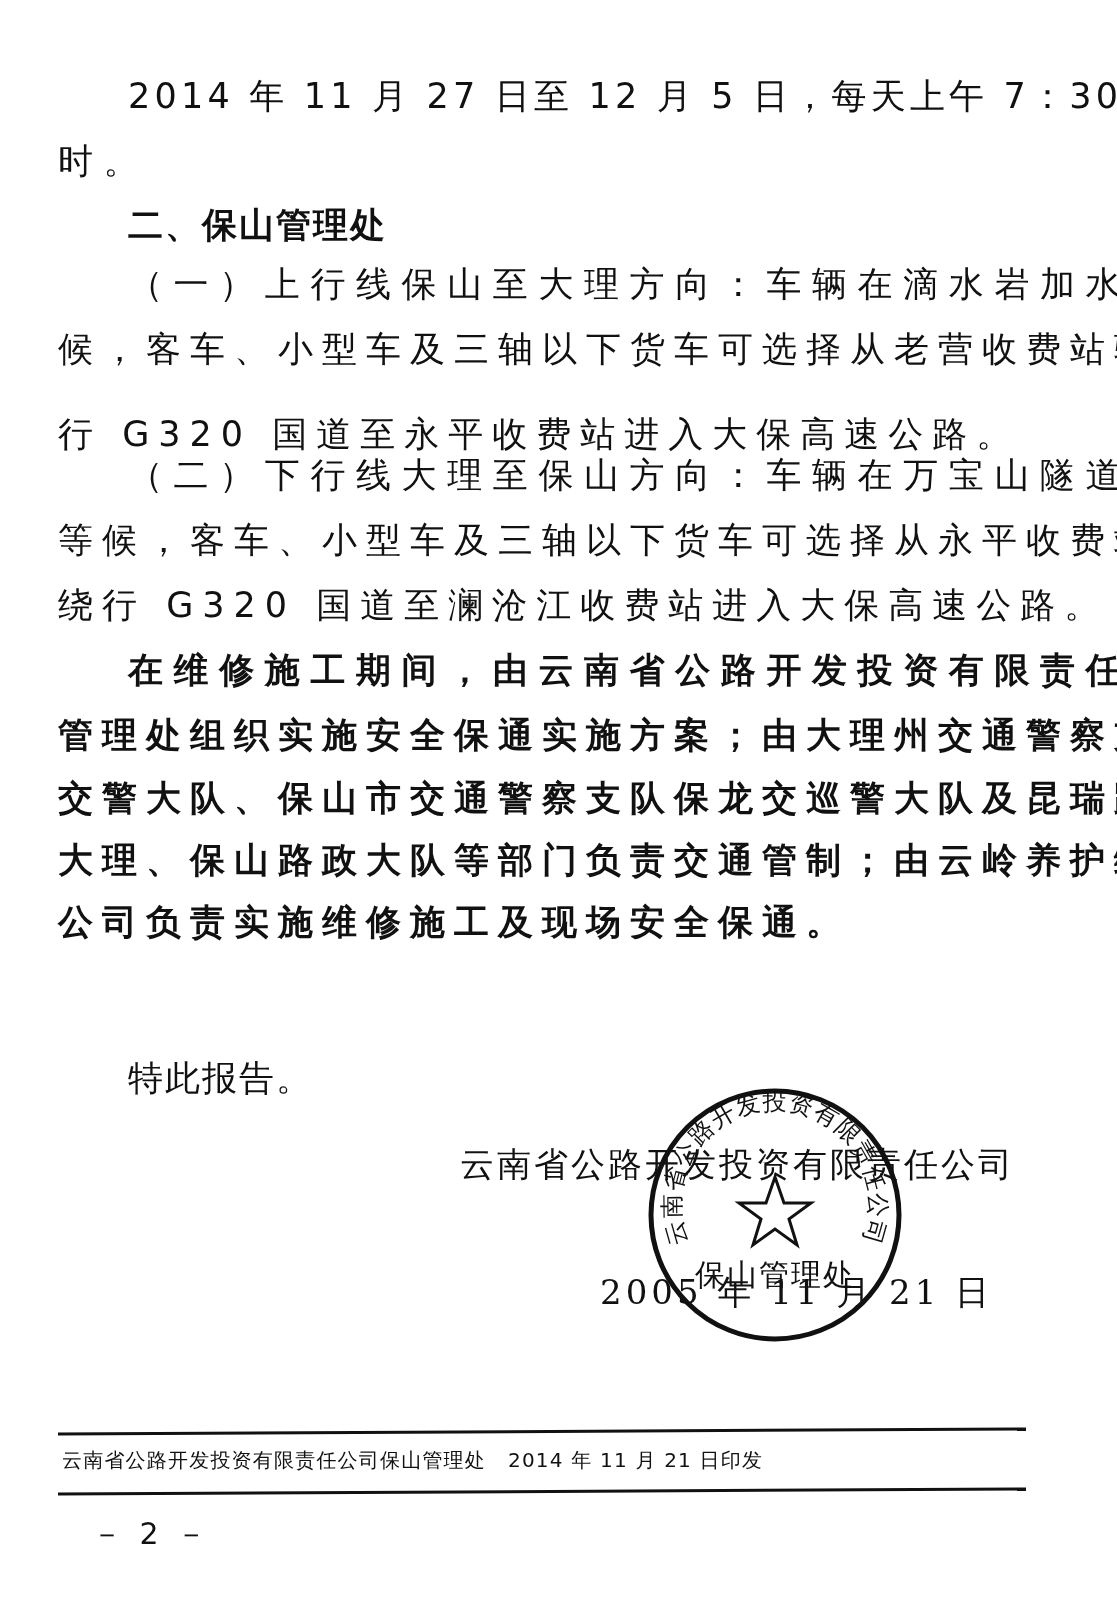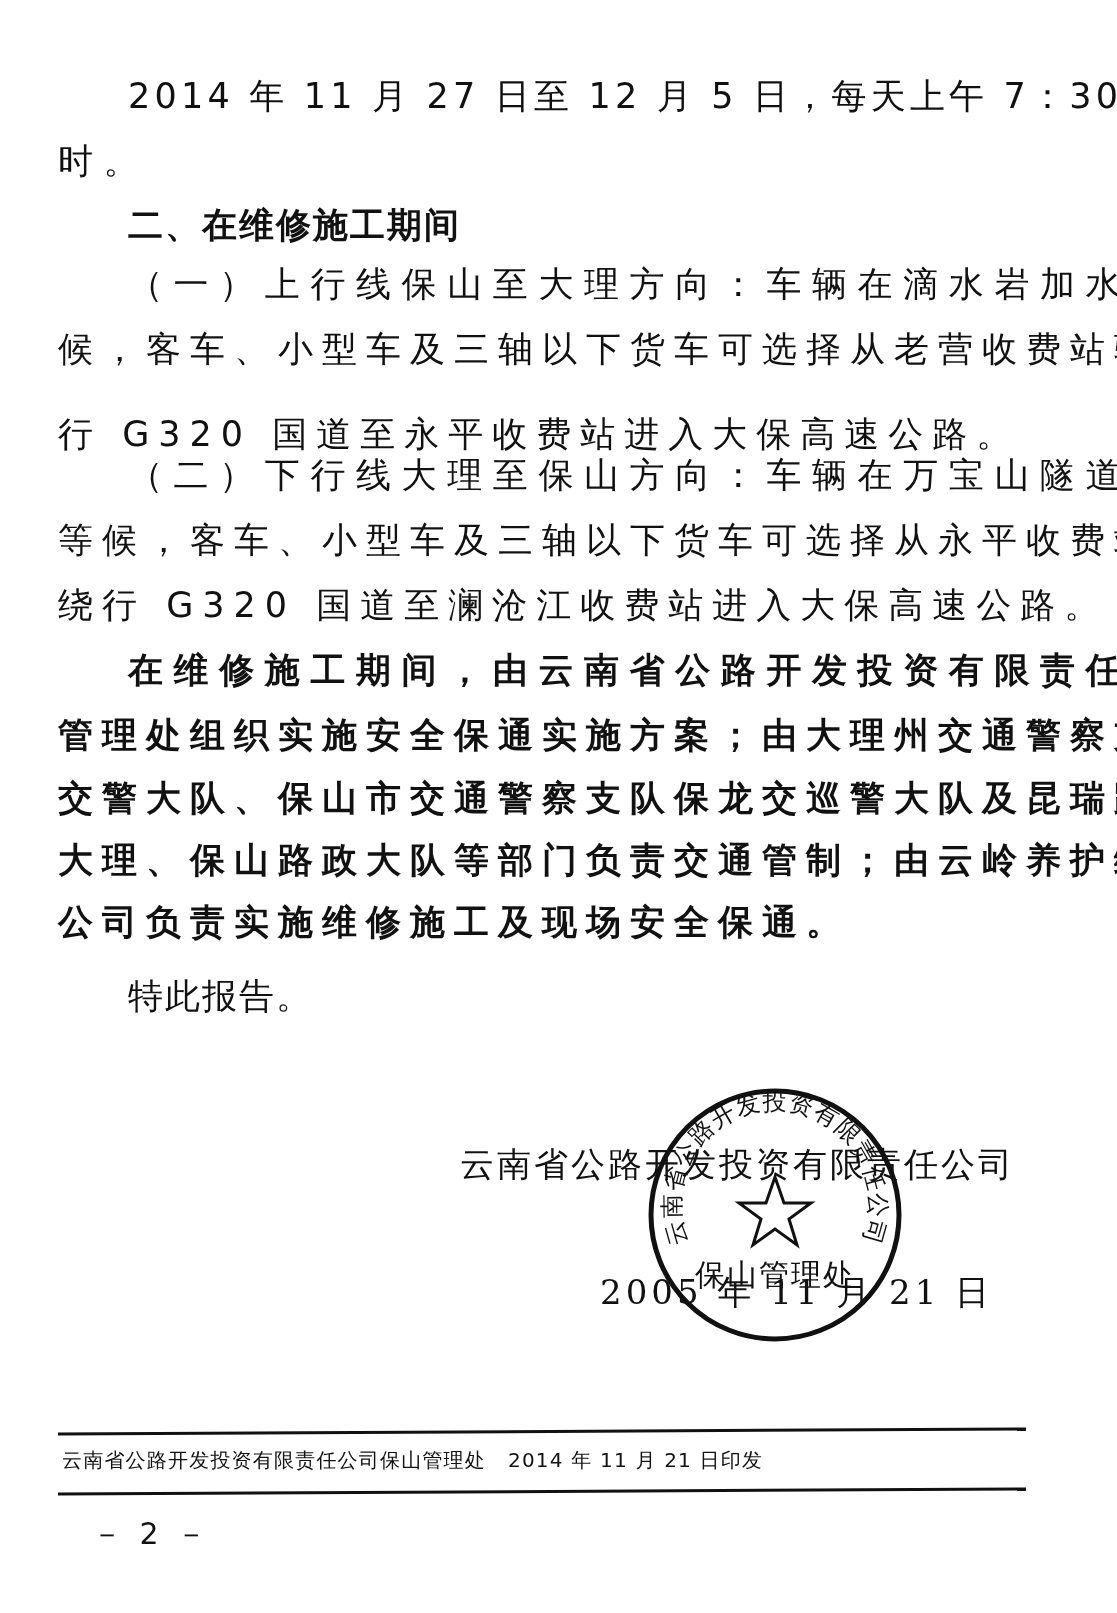--- a/index.html
+++ b/index.html
@@ -101,37 +101,37 @@
     }
   </style>
 </head>
 <body>
 
 <div class="page">
 
   <div class="line indent date1" style="top:74px;">2014 年 11 月 27 日至 12 月 5 日，每天上午 7：30 至 11：30</div>
   <div class="line" style="top:139px;">时。</div>
 
-  <div class="line indent heading" style="top:203px;">二、在维修施工期间</div>
+  <div class="line indent heading" style="top:203px;">二、保山管理处</div>
 
   <div class="line indent" style="top:262px;">（一）上行线保山至大理方向：车辆在滴水岩加水站截流等</div>
   <div class="line tight" style="top:327px;">候，客车、小型车及三轴以下货车可选择从老营收费站驶出，绕</div>
   <div class="line tight" style="top:412px;">行 G320 国道至永平收费站进入大保高速公路。</div>
 
   <div class="line indent" style="top:453px;">（二）下行线大理至保山方向：车辆在万宝山隧道入口截流</div>
   <div class="line tight" style="top:518px;">等候，客车、小型车及三轴以下货车可选择从永平收费站驶出，</div>
   <div class="line tight" style="top:583px;">绕行 G320 国道至澜沧江收费站进入大保高速公路。</div>
 
   <div class="line indent bold" style="top:648px;">在维修施工期间，由云南省公路开发投资有限责任公司保山</div>
   <div class="line bold tight" style="top:713px;">管理处组织实施安全保通实施方案；由大理州交通警察支队大保</div>
   <div class="line bold tight" style="top:776px;">交警大队、保山市交通警察支队保龙交巡警大队及昆瑞路政支队</div>
   <div class="line bold tight" style="top:838px;">大理、保山路政大队等部门负责交通管制；由云岭养护绿化工程</div>
   <div class="line bold tight" style="top:900px;">公司负责实施维修施工及现场安全保通。</div>
 
-  <div class="line indent" style="top:974px; letter-spacing:2px;">特此报告。</div>
+  <div class="line indent" style="top:1056px; letter-spacing:2px;">特此报告。</div>
 
   <div class="signature">云南省公路开发投资有限责任公司</div>
   <div class="sign-date">2005 年 11 月 21 日</div>
 
   <div class="stamp">
     <svg viewBox="0 0 260 260" xmlns="http://www.w3.org/2000/svg">
       <defs>
         <path id="sealArc" d="M 40 150 A 95 95 0 1 1 220 150"></path>
       </defs>
       <circle cx="130" cy="130" r="124" fill="none" stroke="#111111" stroke-width="5"></circle>

